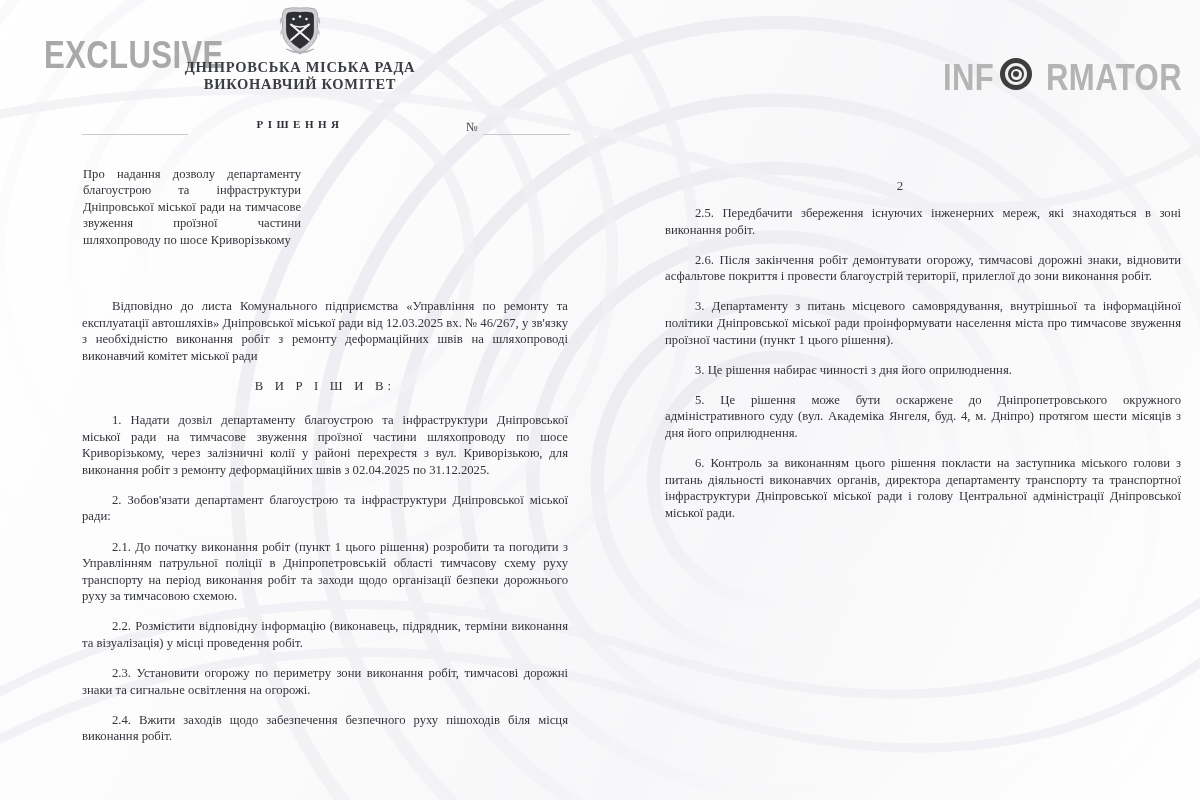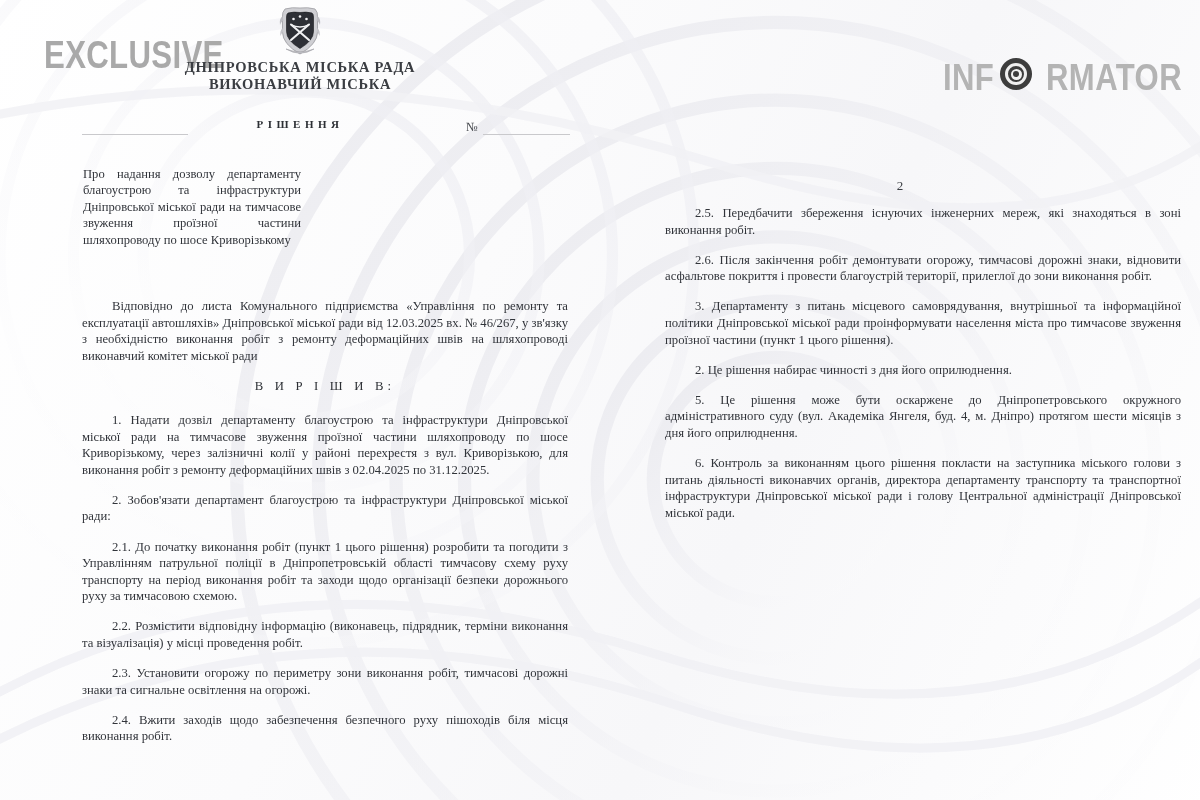--- a/index.html
+++ b/index.html
@@ -342,21 +342,21 @@
         <circle cx="57" cy="26" r="2.6" fill="#f2f2f4"></circle>
 
         <path d="M26 37 L62 68" stroke="#f2f2f4" stroke-width="4.2" stroke-linecap="round"></path>
         <path d="M62 37 L26 68" stroke="#f2f2f4" stroke-width="4.2" stroke-linecap="round"></path>
         <path d="M26 37 Q44 47 62 37" stroke="#f2f2f4" stroke-width="2.6" fill="none"></path>
 
         <path d="M16 86 Q44 103 72 86 Q44 97 16 86 Z" fill="#c9c9ce" stroke="#9a9aa0" stroke-width="1.1"></path>
       </svg>
 
       <div class="org-line">ДНІПРОВСЬКА МІСЬКА РАДА</div>
-      <div class="org-line">ВИКОНАВЧИЙ МІСЬКА</div>
+      <div class="org-line">ВИКОНАВЧИЙ КОМІТЕТ</div>
       <div class="doc-kind">РІШЕННЯ</div>
     </div>
 
     <div class="meta-rules">
       <div class="rule rule-date"></div>
       <div class="num-sign">№</div>
       <div class="rule rule-num"></div>
     </div>
 
     <div class="subject-block">Про надання дозволу департамен­ту благоустрою та інфраструктури Дніпровської міської ради на тим­часове звуження проїзної частини шляхопроводу по шосе Криворі­зькому</div>
@@ -376,20 +376,20 @@
   </div>
 
   <div class="page-right">
 
     <div class="page-no">2</div>
 
     <div class="body-right">
       <p class="para indent">2.5. Передбачити збереження існуючих інженерних мереж, які знаходяться в зоні виконання робіт.</p>
       <p class="para indent">2.6. Після закінчення робіт демонтувати огорожу, тимчасові дорожні знаки, відновити асфальтове покриття і провести благоустрій території, прилеглої до зони виконання робіт.</p>
       <p class="para indent">3. Департаменту з питань місцевого самоврядування, внутрішньої та інфор­маційної політики Дніпровської міської ради проінформувати населення міста про тимчасове звуження проїзної частини (пункт 1 цього рішення).</p>
-      <p class="para indent">2. Це рішення набирає чинності з дня його оприлюднення.</p>
+      <p class="para indent">3. Це рішення набирає чинності з дня його оприлюднення.</p>
       <p class="para indent">5. Це рішення може бути оскаржене до Дніпропетровського окружного адміністративного суду (вул. Академіка Янгеля, буд. 4, м. Дніпро) протягом шести місяців з дня його оприлюднення.</p>
       <p class="para indent">6. Контроль за виконанням цього рішення покласти на заступника міського голови з питань діяльності виконавчих органів, директора департаменту транс­порту та транспортної інфраструктури Дніпровської міської ради і голову Центральної адміністрації Дніпровської міської ради.</p>
     </div>
 
   </div>
 
 </div>
 
 </body></html>

